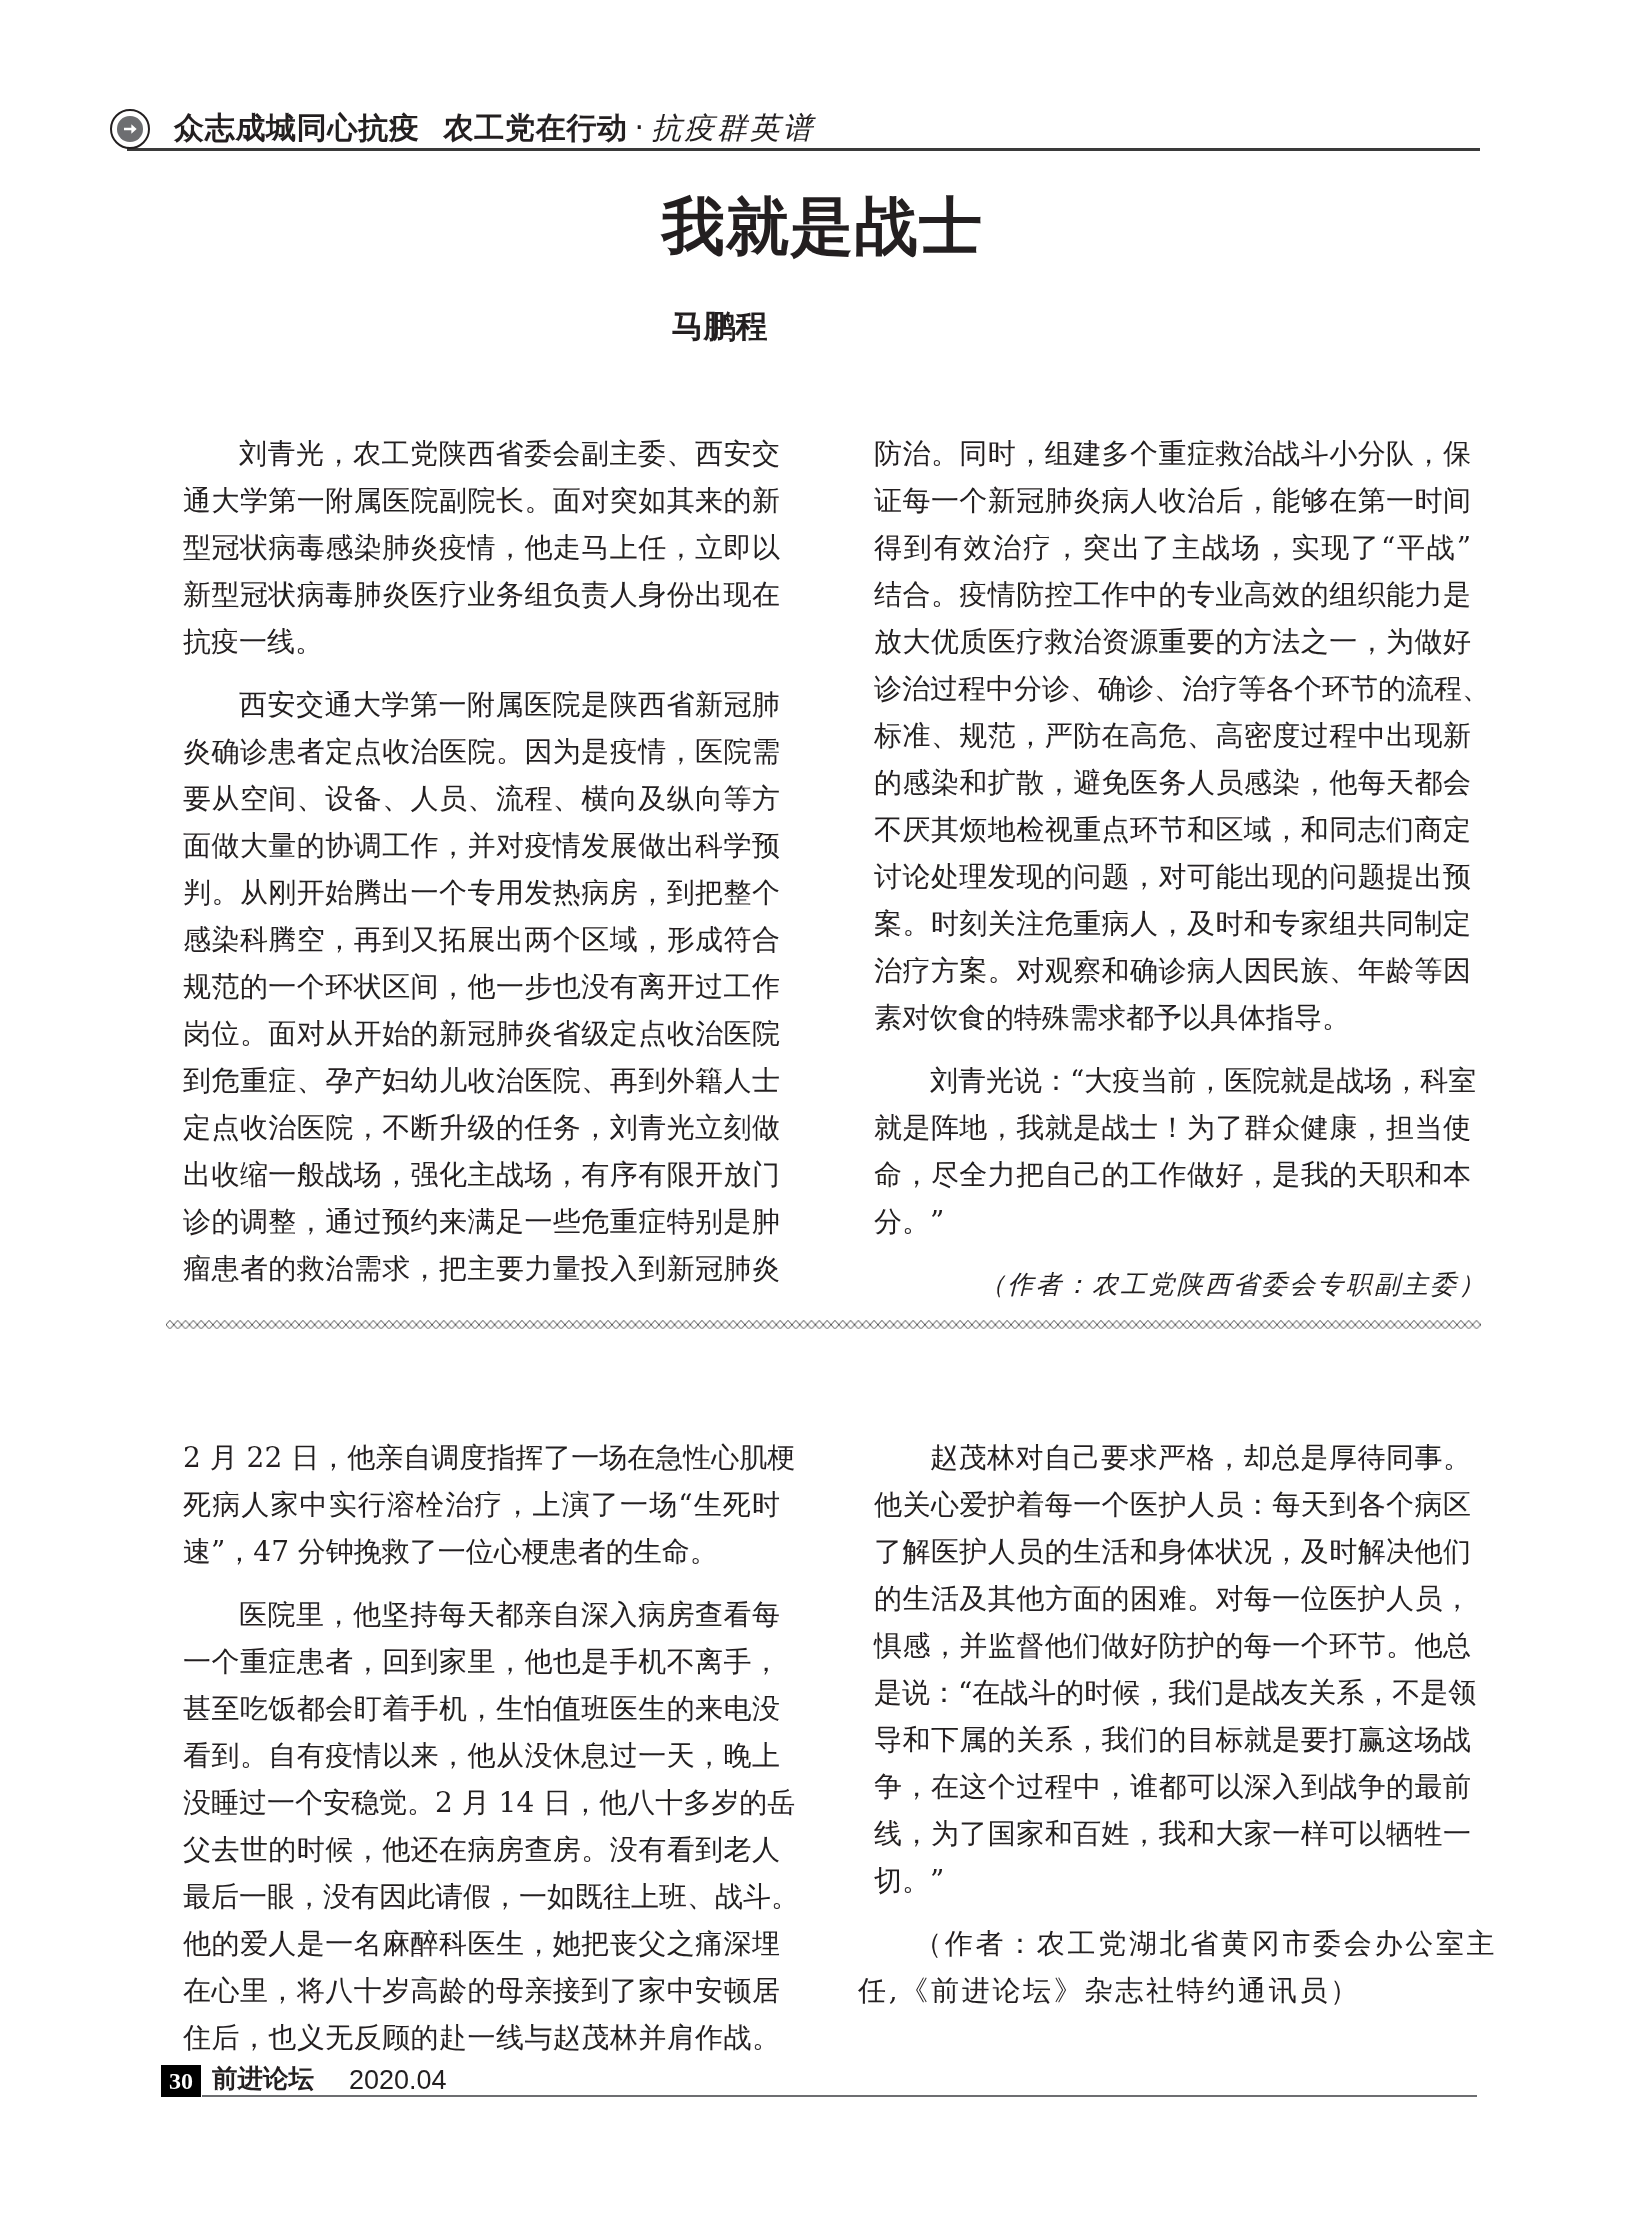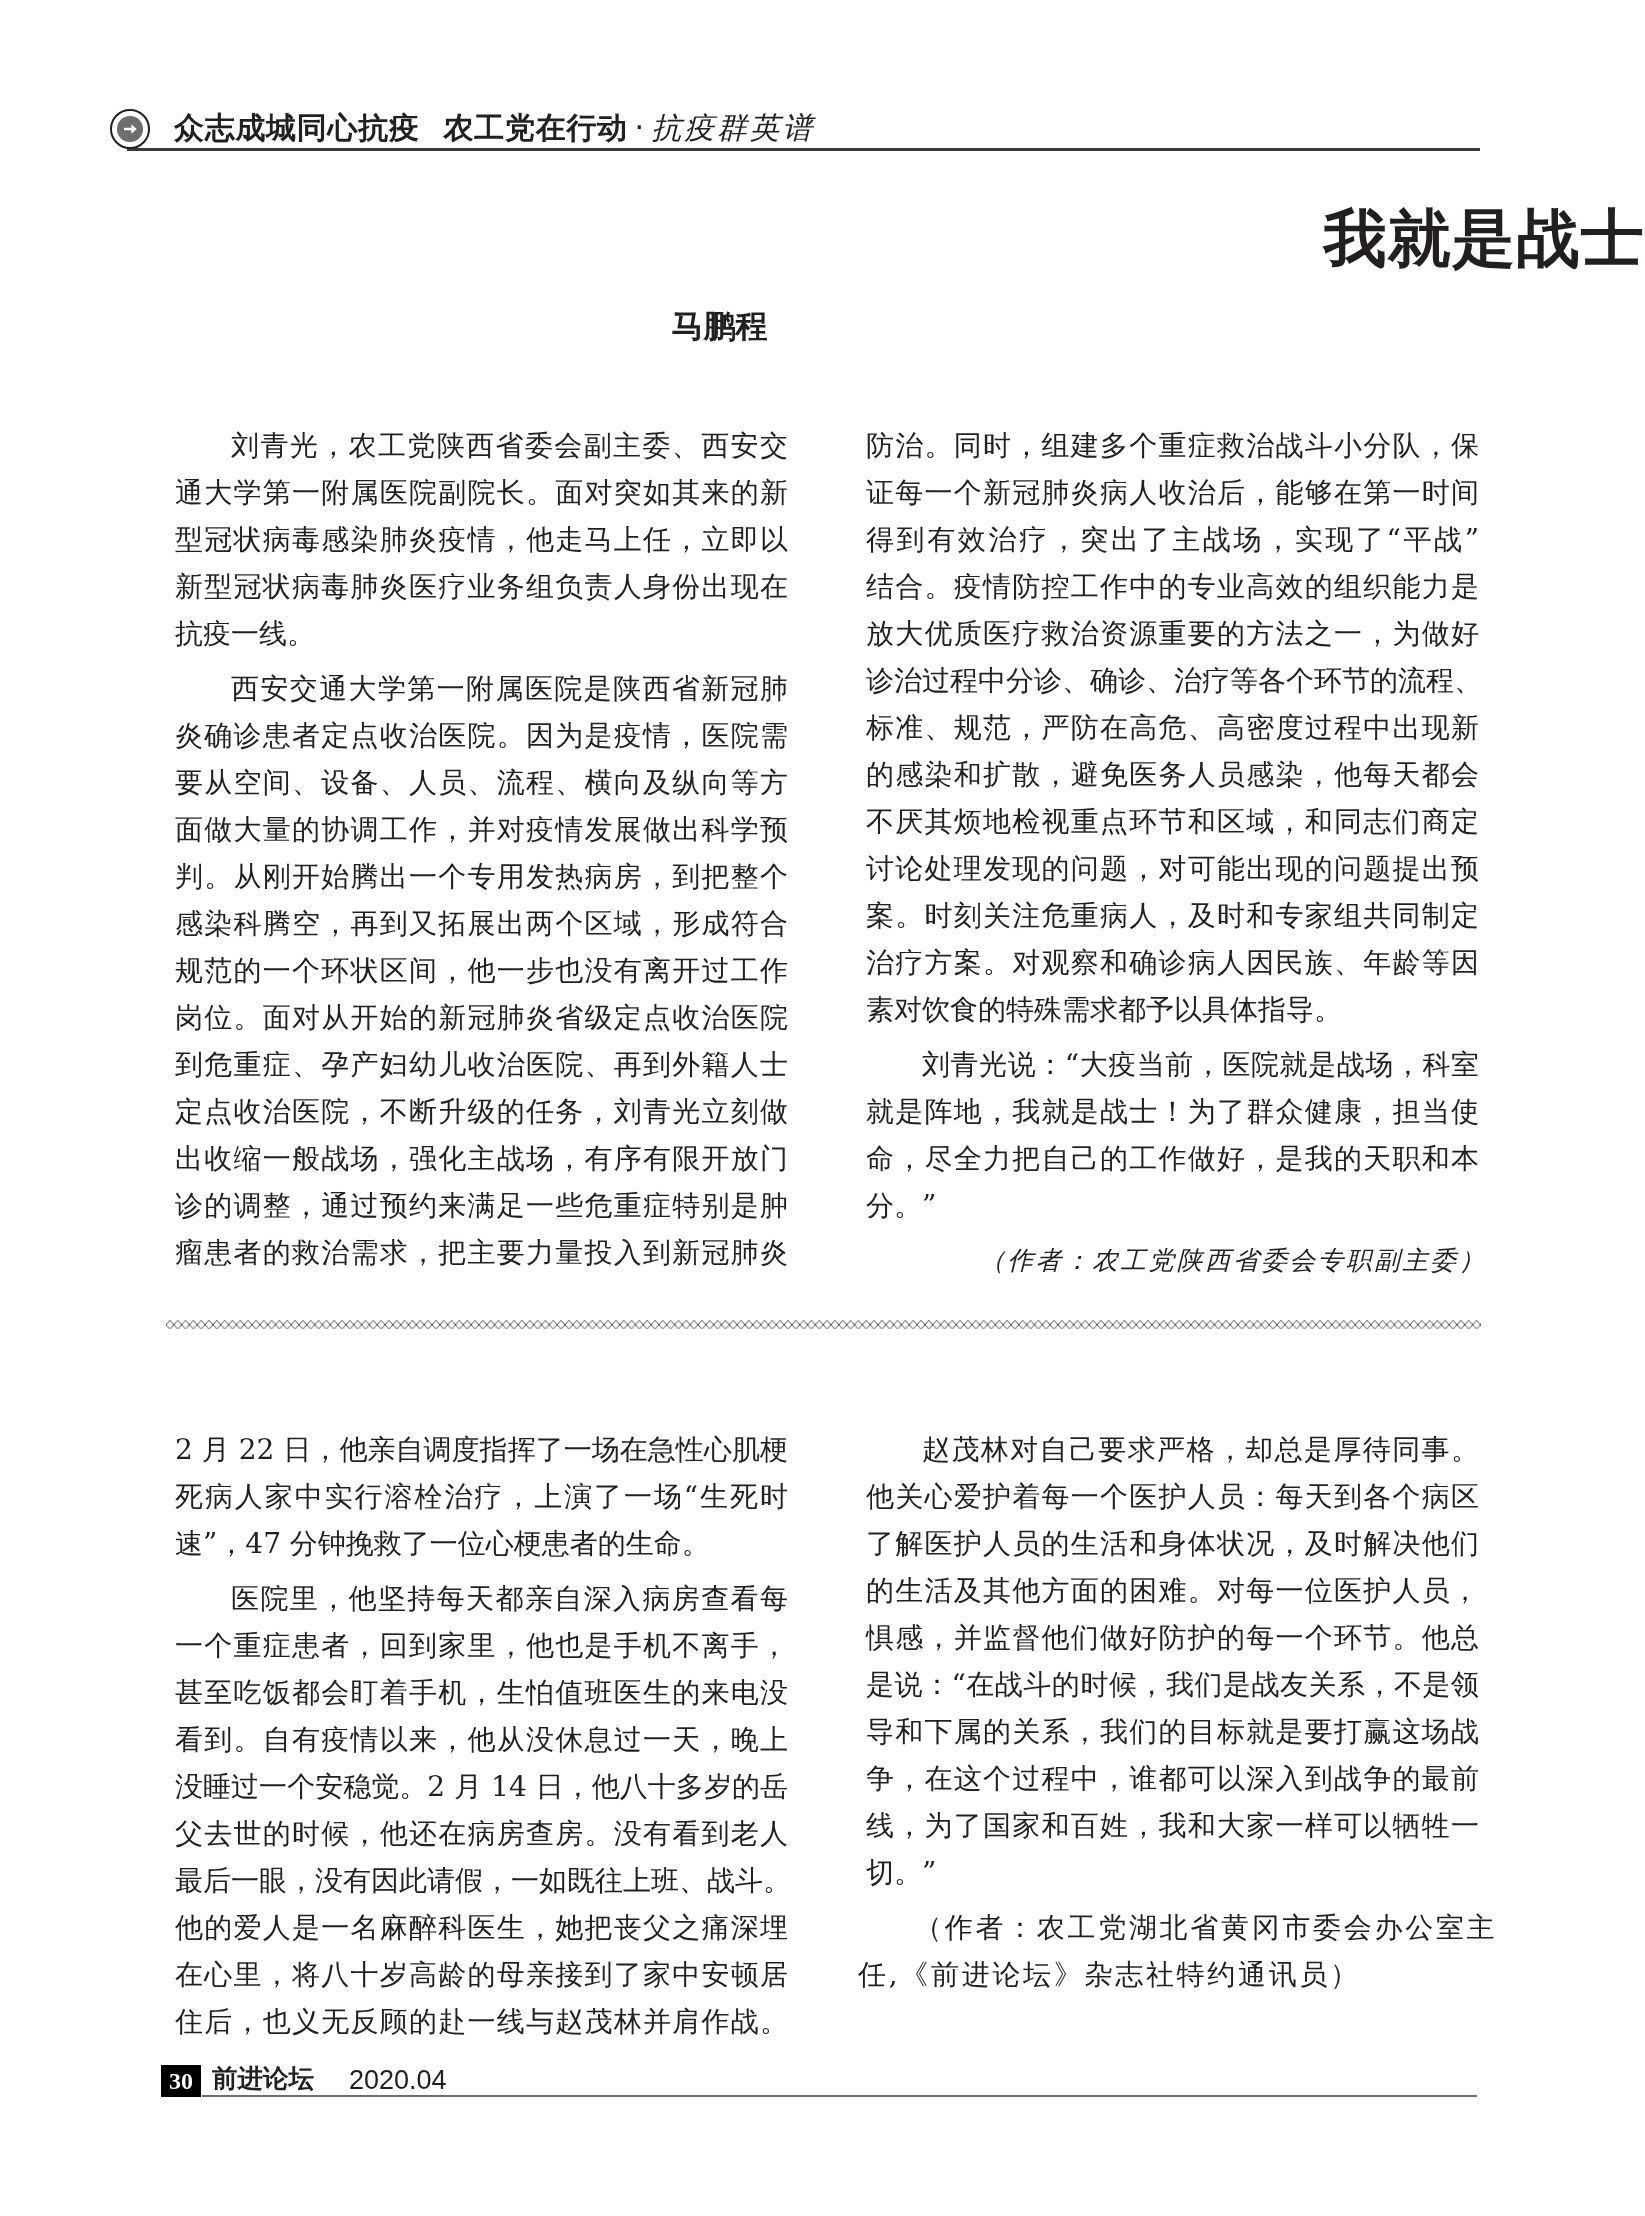--- a/index.html
+++ b/index.html
@@ -13,30 +13,30 @@
   .header-arrow { position: absolute; left: 10px; top: 10px; width: 25.5px; height: 25.5px; border-radius: 50%;
                   background: #6d6e71; }
   .header-arrow svg { position: absolute; left: 4.7px; top: 4.7px; }
   .header-rule { position: absolute; left: 20px; right: 0; top: 42px; height: 2.7px; background: #3a3a3a; }
   .header-text { position: absolute; left: 67px; top: 4px; font-size: 30px; line-height: 35px; white-space: nowrap;
                  font-family: "DejaVu Sans", "Liberation Sans", sans-serif; font-weight: bold; letter-spacing: 0.7px; }
   .header-sub { font-family: "DejaVu Serif", "Liberation Serif", serif; font-weight: normal; font-style: italic; letter-spacing: 2.7px; }
   .header-gap { display: inline-block; width: 24px; }
 
   
-  .article-title { position: absolute; left: 0; width: 1645px; top: 202px; text-align: right;
+  .article-title { position: absolute; left: 0; width: 1645px; top: 190px; text-align: center;
                    font-family: "DejaVu Sans", "Liberation Sans", sans-serif; font-weight: bold;
                    font-size: 63px; line-height: 74px; letter-spacing: 1.3px; }
   .article-author { position: absolute; left: 0; width: 1439px; top: 306px; text-align: center;
                     font-family: "DejaVu Sans", "Liberation Sans", sans-serif; font-weight: bold;
                     font-size: 32px; line-height: 40px; }
 
   
   .col { position: absolute; width: 629px; font-size: 28px; line-height: 47px; text-align: justify; }
-  .col p { margin: 8px; }
+  .col p { margin: 16px; }
   .col p.indent { text-indent: 2em; }
   .col .line { display: block; white-space: nowrap; text-align-last: justify; text-align: justify; }
   .col .line.last { text-align-last: left; }
   .byline { display: block; text-align: right; font-size: 25.5px; letter-spacing: 2.7px; font-style: italic; }
   .byline-left { display: block; font-size: 28px; letter-spacing: 2.7px; text-align: justify; }
 
   .col-a1 { left: 167px; top: 414px; }
   .col-a2 { left: 858px; top: 414px; }
   .col-b1 { left: 167px; top: 1418px; }
   .col-b2 { left: 858px; top: 1418px; }

